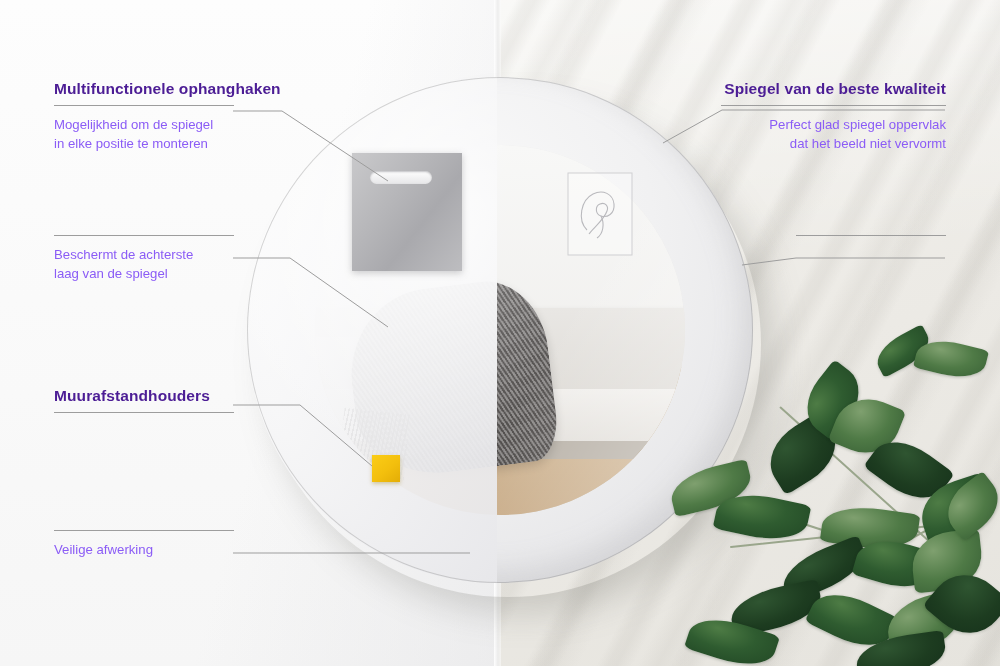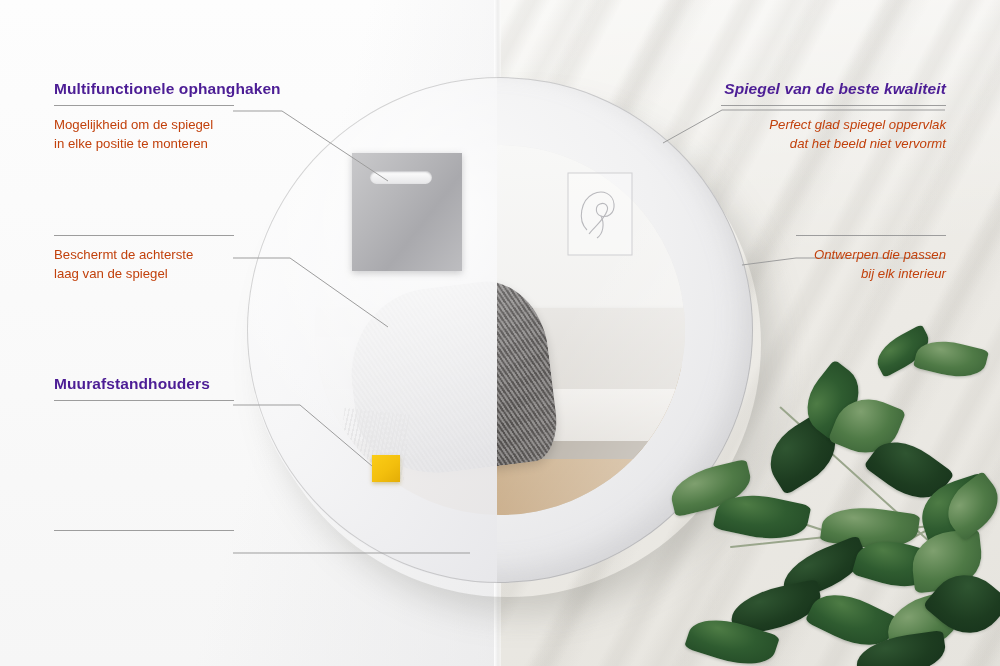--- a/index.html
+++ b/index.html
@@ -205,23 +205,23 @@
 
   
   .callout { position:absolute; }
   .callout .title {
     font-size:15.5px; font-weight:bold; color:#4c1d95; letter-spacing:.1px; white-space:nowrap;
   }
   .callout .rule {
     margin-top:7px; height:1px; background:#9d9d9d; width:100%;
   }
   .callout .desc {
-    margin-top:9px; font-size:13.2px; line-height:1.45; color:#c2410c; white-space:pre-line;
-  }
-  .callout.right .title, .callout.right .desc { text-align:right;font-style:italic; }
+    margin-top:9px; font-size:13.2px; line-height:1.45; color:#8b5cf6; white-space:pre-line;
+  }
+  .callout.right .title, .callout.right .desc { text-align:right; }
 
   
   #leaders { position:absolute; inset:0; width:1000px; height:666px; pointer-events:none; }
 </style>
 </head>
 <body>
 
 <div id="stage">
 
   <div class="bg-left"></div>
@@ -311,35 +311,34 @@
     <div class="desc">Mogelijkheid om de spiegel
 in elke positie te monteren</div>
   </div>
 
   <div class="callout left" style="left:54px; top:228px; width:180px;">
     <div class="rule"></div>
     <div class="desc">Beschermt de achterste
 laag van de spiegel</div>
   </div>
 
-  <div class="callout left" style="left:54px; top:375px; width:180px;">
+  <div class="callout left" style="left:54px; top:387px; width:180px;">
     <div class="title">Muurafstandhouders</div>
     <div class="rule"></div>
   </div>
 
   <div class="callout left" style="left:54px; top:523px; width:180px;">
     <div class="rule"></div>
+    <div class="desc">Veilige afwerking</div>
   </div>
 
   <div class="callout right" style="left:721px; top:80px; width:225px;">
     <div class="title">Spiegel van de beste kwaliteit</div>
     <div class="rule"></div>
     <div class="desc">Perfect glad spiegel oppervlak
 dat het beeld niet vervormt</div>
   </div>
 
   <div class="callout right" style="left:796px; top:228px; width:150px;">
     <div class="rule"></div>
-    <div class="desc">Ontwerpen die passen
-bij elk interieur</div>
   </div>
 
 </div>
 
 </body></html>

